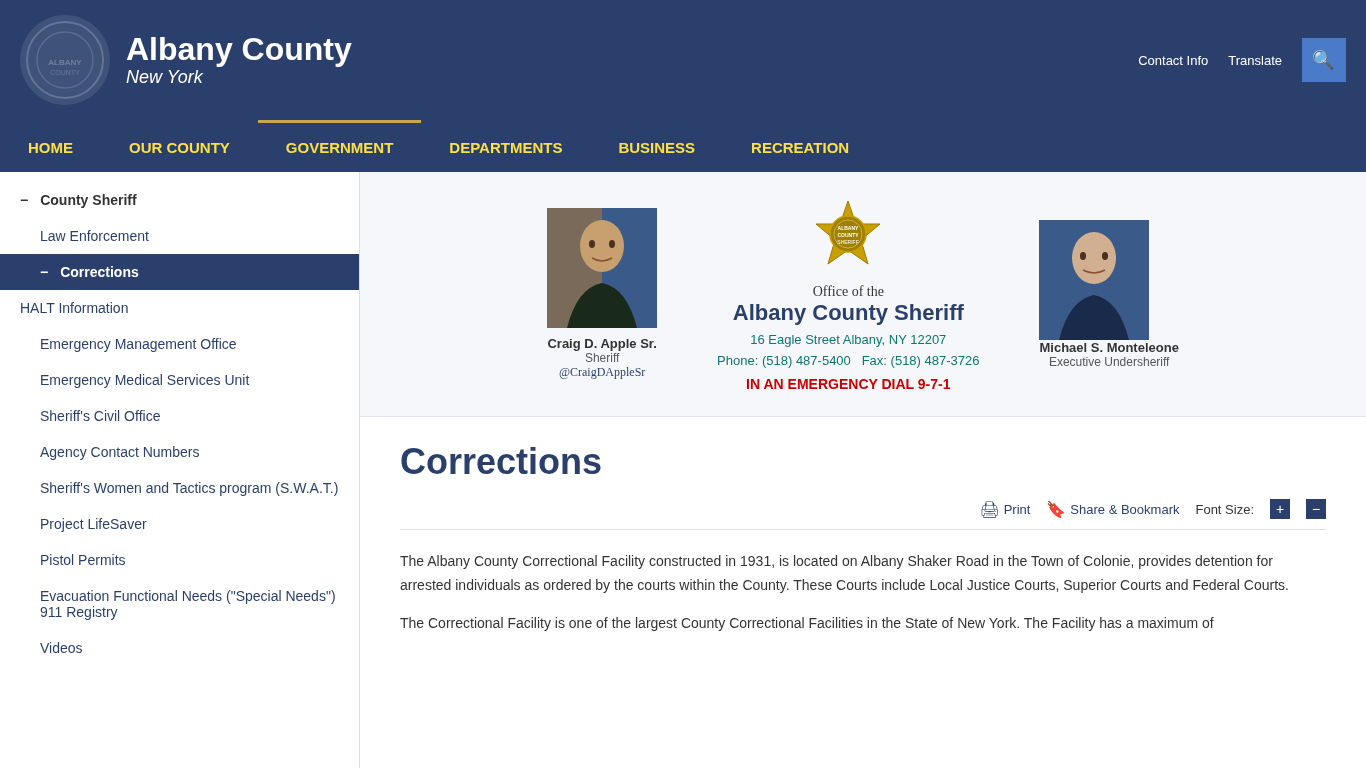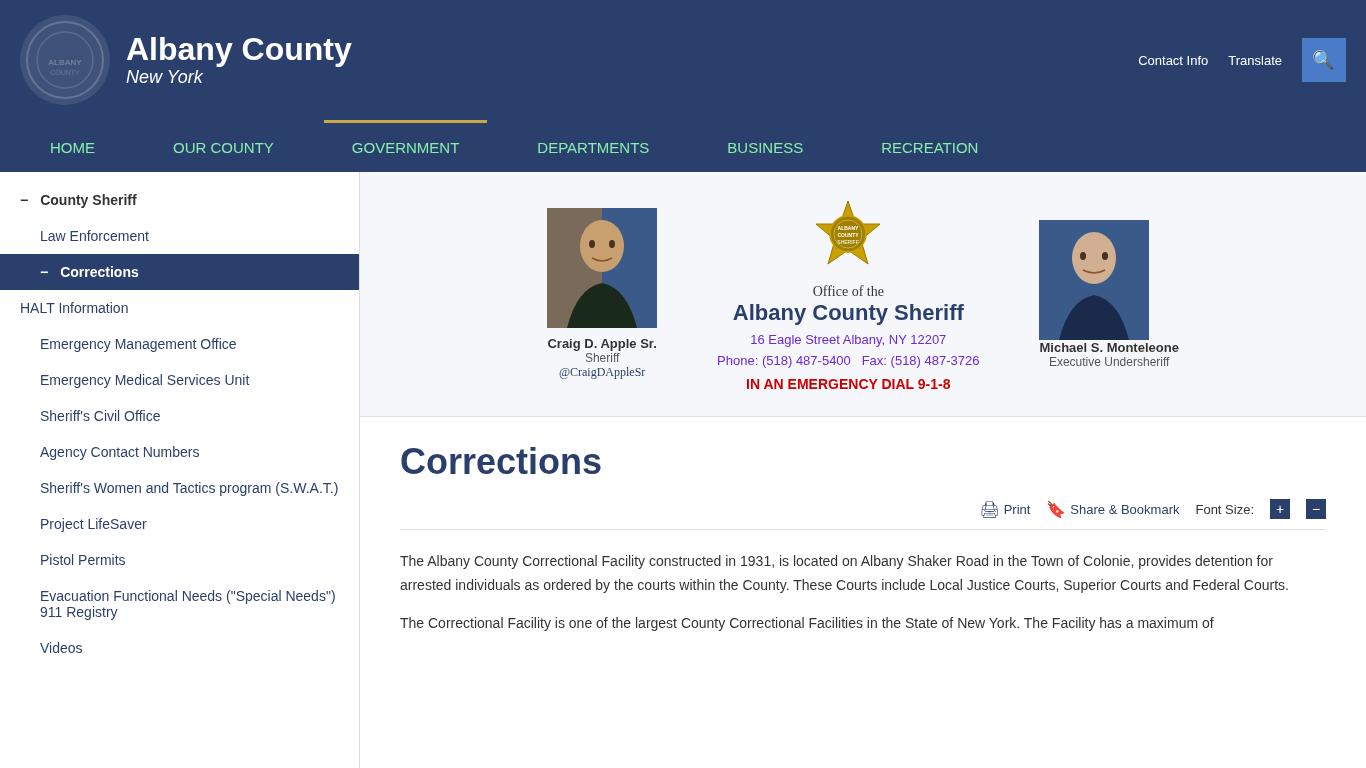--- a/index.html
+++ b/index.html
@@ -57,29 +57,28 @@
       font-size: 18px;
     }
 
     
     .main-nav {
       background: #2a3f6b;
       display: flex;
       align-items: center;
     }
     .nav-item {
-      color: #86efac;
+      color: #fde047;
       text-decoration: none;
       padding: 16px 28px;
       font-size: 15px;
-      font-weight: normal;
+      font-weight: bold;
       cursor: pointer;
       text-transform: uppercase;
       border-top: 3px solid transparent;
-      margin-left: 22px;
     }
     .nav-item.active { border-top: 3px solid #c8a84b; }
 
     
     .page-layout {
       display: flex;
       min-height: 600px;
     }
 
     
@@ -149,21 +148,21 @@
     .sheriff-center {
       text-align: center;
     }
     .sheriff-badge {
       width: 80px;
       height: 80px;
       margin: 0 auto 8px;
     }
     .office-label { font-size: 14px; color: #333; font-family: Liberation Serif, serif; }
     .office-name { font-size: 22px; font-weight: bold; color: #2a3f6b; line-height: 1.2; }
-    .office-addr { font-size: 13px; color: #6d28d9; margin-top: 6px; }
+    .office-addr { font-size: 13px; color: #0f766e; margin-top: 6px; }
     .emergency-text { color: #cc0000; font-weight: bold; font-size: 14px; margin-top: 8px; }
 
     
     .breadcrumb {
       padding: 12px 40px;
       font-size: 13px;
       color: #555;
       border-bottom: 1px solid #e8e8e8;
     }
     .breadcrumb a { color: #2a3f6b; text-decoration: none; }
@@ -329,21 +328,21 @@
         </div>
         <div class="office-label">Office of the</div>
         <div class="office-name">Albany County Sheriff</div>
         <div class="office-addr">
           <span>16 Eagle Street  Albany, NY  12207</span>
         </div>
         <div class="office-addr">
           <span>Phone: (518) 487-5400</span>&nbsp;&nbsp;
           <span>Fax: (518) 487-3726</span>
         </div>
-        <div class="emergency-text">IN AN EMERGENCY DIAL 9-1-8</div>
+        <div class="emergency-text">IN AN EMERGENCY DIAL 9-7-1</div>
       </div>
 
       <div class="sheriff-person">
         <div class="photo-undersheriff">
           <svg width="110" height="120" viewBox="0 0 110 120" xmlns="http://www.w3.org/2000/svg">
             <rect width="110" height="120" fill="#3a5a8a"></rect>
             <ellipse cx="55" cy="38" rx="22" ry="26" fill="#d0b090"></ellipse>
             <path d="M20 120 Q30 80 55 75 Q80 80 90 120Z" fill="#1a2a4a"></path>
             <ellipse cx="44" cy="36" rx="3" ry="4" fill="#4a3020"></ellipse>
             <ellipse cx="66" cy="36" rx="3" ry="4" fill="#4a3020"></ellipse>

